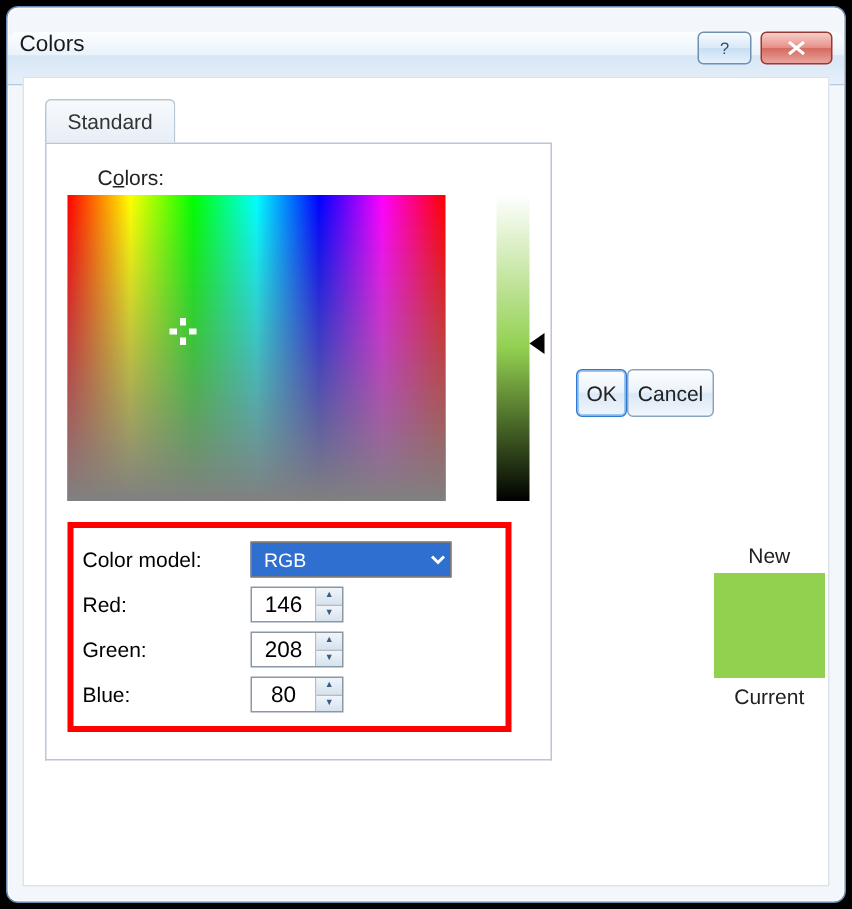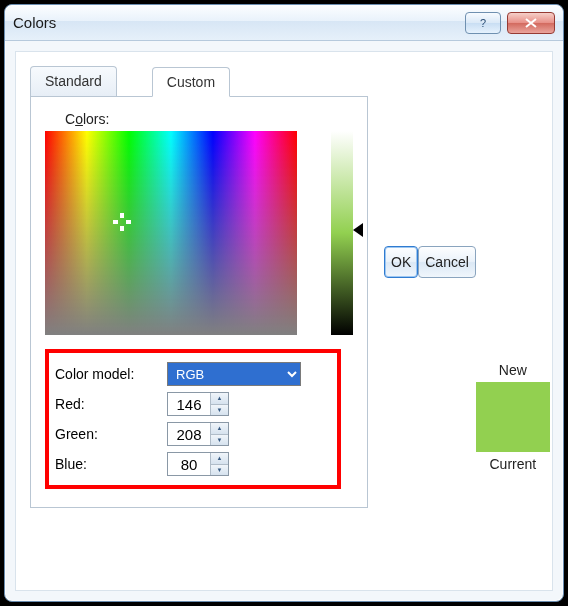--- a/index.html
+++ b/index.html
@@ -10,23 +10,24 @@
     border: 1px solid #6a8db0;
     border-radius: 8px;
     box-shadow: inset 0 0 0 1px #ffffffa0;
     position: relative;
     overflow: hidden;
   }
   .titlebar {
     height: 36px;
     background: linear-gradient(to bottom, #fcfeff 0%, #e9f2fb 45%, #d7e6f5 46%, #e6f0fa 100%);
     border-bottom: 1px solid #b6c9dc;
-    display: flex; align-items: center;
+    display: flex; 
     padding-left: 8px;
     border-radius: 8px 8px 0 0;
+    margin-top: 16px;
   }
   .titlebar .title { font-size: 15px; color: #1a1a1a; }
   .titlebar .btns { margin-left: auto; display:flex; gap:6px; padding-right:8px;}
   .tbtn {
     width: 36px; height: 22px;
     background: linear-gradient(to bottom,#f7fbff,#dbe9f7 48%,#c9def3 52%,#e6f2fd);
     border: 1px solid #6f90b0;
     border-radius: 4px;
     display:flex;align-items:center;justify-content:center;
     font-size:12px;color:#2a4e76;
@@ -191,21 +192,20 @@
       </div>
     </div>
   </div>
 
   <div class="clientarea">
 
     <div style="display:flex;">
       <div>
         <div class="tabs">
           <div class="tab">Standard</div>
-          <div class="tab active">Custom</div>
         </div>
 
         <div class="panel">
           <div class="label">
             <span>C</span><span class="u">o</span><span>lors:</span>
           </div>
 
           <div class="color-area">
             <div class="sv-box">
               <div class="crosshair"></div>

